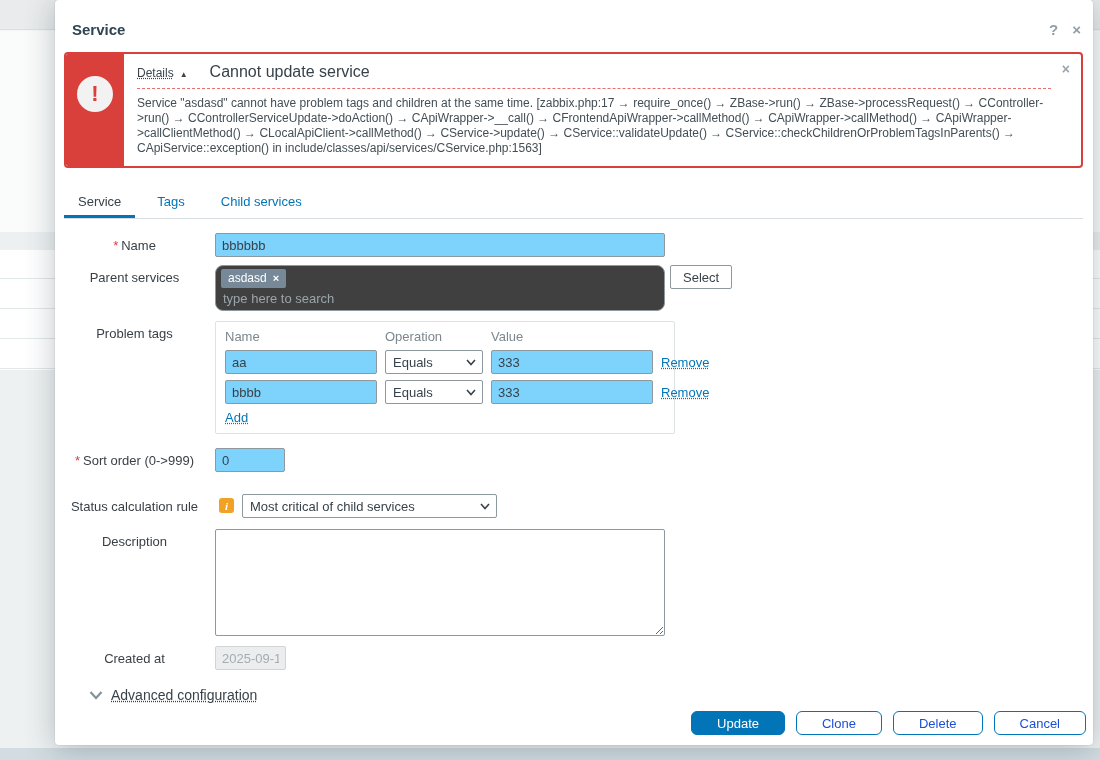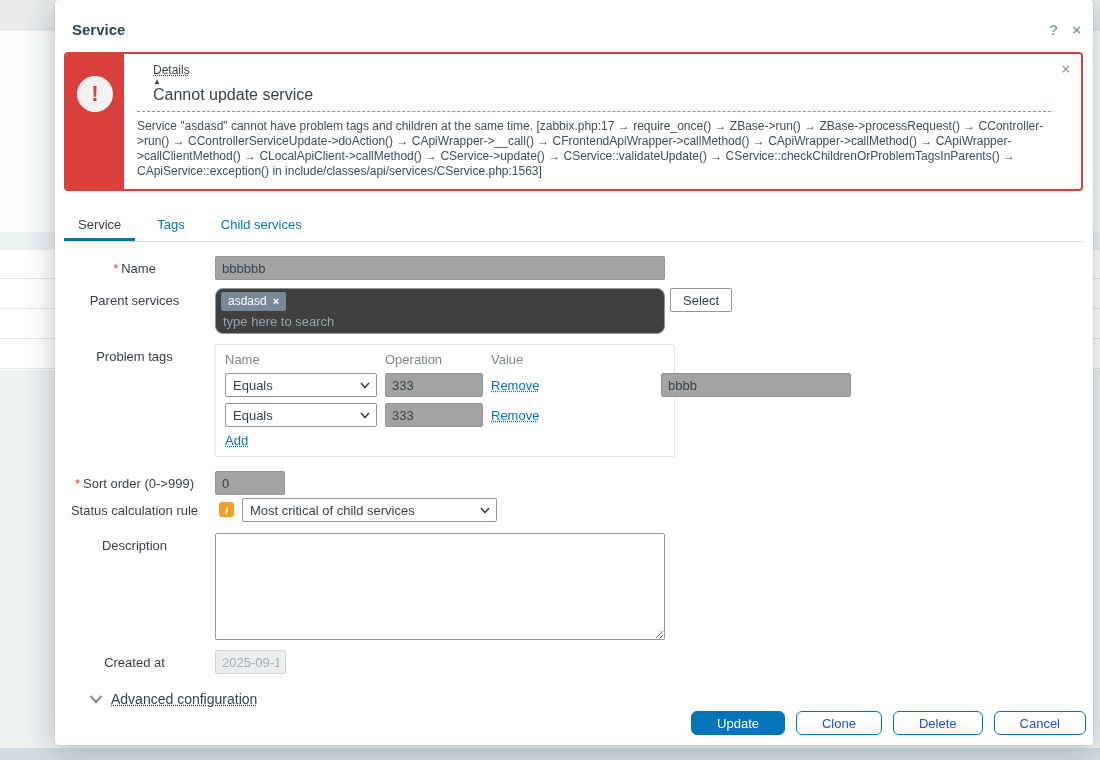--- a/index.html
+++ b/index.html
@@ -27,22 +27,22 @@
   .hdr-icon { color:#90a0a8; font-size:15px; font-weight:bold; cursor:pointer; line-height:1; }
 
   
   .error-box { position:relative; margin:0 10px 0 9px; border:2px solid #d9403c; border-radius:4px;
     display:flex; min-height:112px; overflow:hidden; }
   .error-strip { width:58px; background:#d9403c; display:flex; align-items:flex-start; justify-content:center; }
   .error-badge { margin-top:22px; width:36px; height:36px; border-radius:50%; background:#f2f2f2;
     display:flex; align-items:center; justify-content:center; }
   .error-bang { color:#d9403c; font-weight:bold; font-size:22px; line-height:1; }
   .error-content { flex:1; padding:9px 30px 10px 13px; }
-  .error-head { display:flex; align-items:baseline; gap:0; padding-bottom:7px;
-    border-bottom:1px dashed #e4716e;flex-direction:column; }
+  .error-head { display:flex; align-items:baseline; gap:6px; padding-bottom:7px;
+    border-bottom:1px dashed #e4716e; }
   .details-link { font-size:12px; color:#3a444b; text-decoration:underline dotted; cursor:pointer; }
   .details-caret { font-size:8px; color:#3a444b; }
   .error-title { font-size:16px; color:#38424a; margin-left:16px; }
   .error-msg { margin-top:7px; font-size:12px; line-height:15px; color:#434e55; word-break:break-word; }
   .error-close { position:absolute; right:11px; top:7px; color:#9aa5ab; font-size:14px;
     font-weight:bold; cursor:pointer; }
 
   
   .tabs { display:flex; gap:8px; margin:18px 10px 0 9px; border-bottom:1px solid #d7dde0; }
   .tab { font-size:13px; padding:8px 14px 9px 14px; cursor:pointer; color:#0275b8; }
@@ -50,25 +50,25 @@
 
   
   .form { padding:14px 0 0 10px; font-size:13px; color:#383f45; }
   .frow { display:flex; align-items:flex-start; }
   .flabel { width:150px; text-align:center; padding-top:5px; padding-right:11px; flex:none;
     color:#383f45; white-space:nowrap; }
   .req { color:#d9403c; margin-right:3px; }
   .ffield { display:flex; align-items:flex-start; }
 
   input[type=text] { font-family:"Liberation Sans", sans-serif; font-size:13px; color:#38424a;
-    border:1px solid #8d989f; border-radius:2px; height:24px; padding:0 6px; background:#a3a3a3; }
+    border:1px solid #8d989f; border-radius:2px; height:24px; padding:0 6px; background:#7dd3fc; }
   input[type=text]:disabled { background:#ebedee; border-color:#cfd4d7; color:#a4adb2; }
 
   .mb8{margin-bottom:8px;} .mb10{margin-bottom:10px;} .mb14{margin-bottom:14px;}
-  .mb9{margin-bottom:3px;} .mb11{margin-bottom:11px;}
+  .mb9{margin-bottom:22px;} .mb11{margin-bottom:11px;}
 
   
   .multiselect { width:450px; min-height:44px; border:1px solid #8d989f; border-radius:8px;
     padding:3px 5px; background:#404040; cursor:text; }
   .chip { display:inline-flex; align-items:center; gap:6px; background:#778999; color:#fff;
     font-size:12px; padding:2px 7px 3px 7px; border-radius:2px; }
   .chip-x { font-size:11px; font-weight:bold; cursor:pointer; }
   .ms-placeholder { color:#9aa5ab; font-size:13px; padding:3px 2px 1px 2px; }
   .btn-grey { margin-left:5px; height:24px; padding:0 12px; font-size:13px; color:#38424a;
     background:#fff; border:1px solid #8d989f; border-radius:2px; cursor:pointer;
@@ -182,20 +182,21 @@
     <div class="frow mb14">
       <div class="flabel">Problem tags</div>
       <div class="ffield">
         <div class="tags-box">
           <div class="tags-grid">
             <div class="tags-head">Name</div>
             <div class="tags-head">Operation</div>
             <div class="tags-head">Value</div>
             <div></div>
 
+            <input type="text" value="aa" style="">
             <div class="sel">
               <span>Equals</span>
               <svg width="10" height="7" viewBox="0 0 10 7">
                   <polyline points="1,1 5,5.5 9,1" fill="none" stroke="#38424a" stroke-width="1.6"></polyline>
                 </svg>
             </div>
             <input type="text" value="333" style="">
             <span class="link">Remove</span>
 
             <input type="text" value="bbbb" style="">

